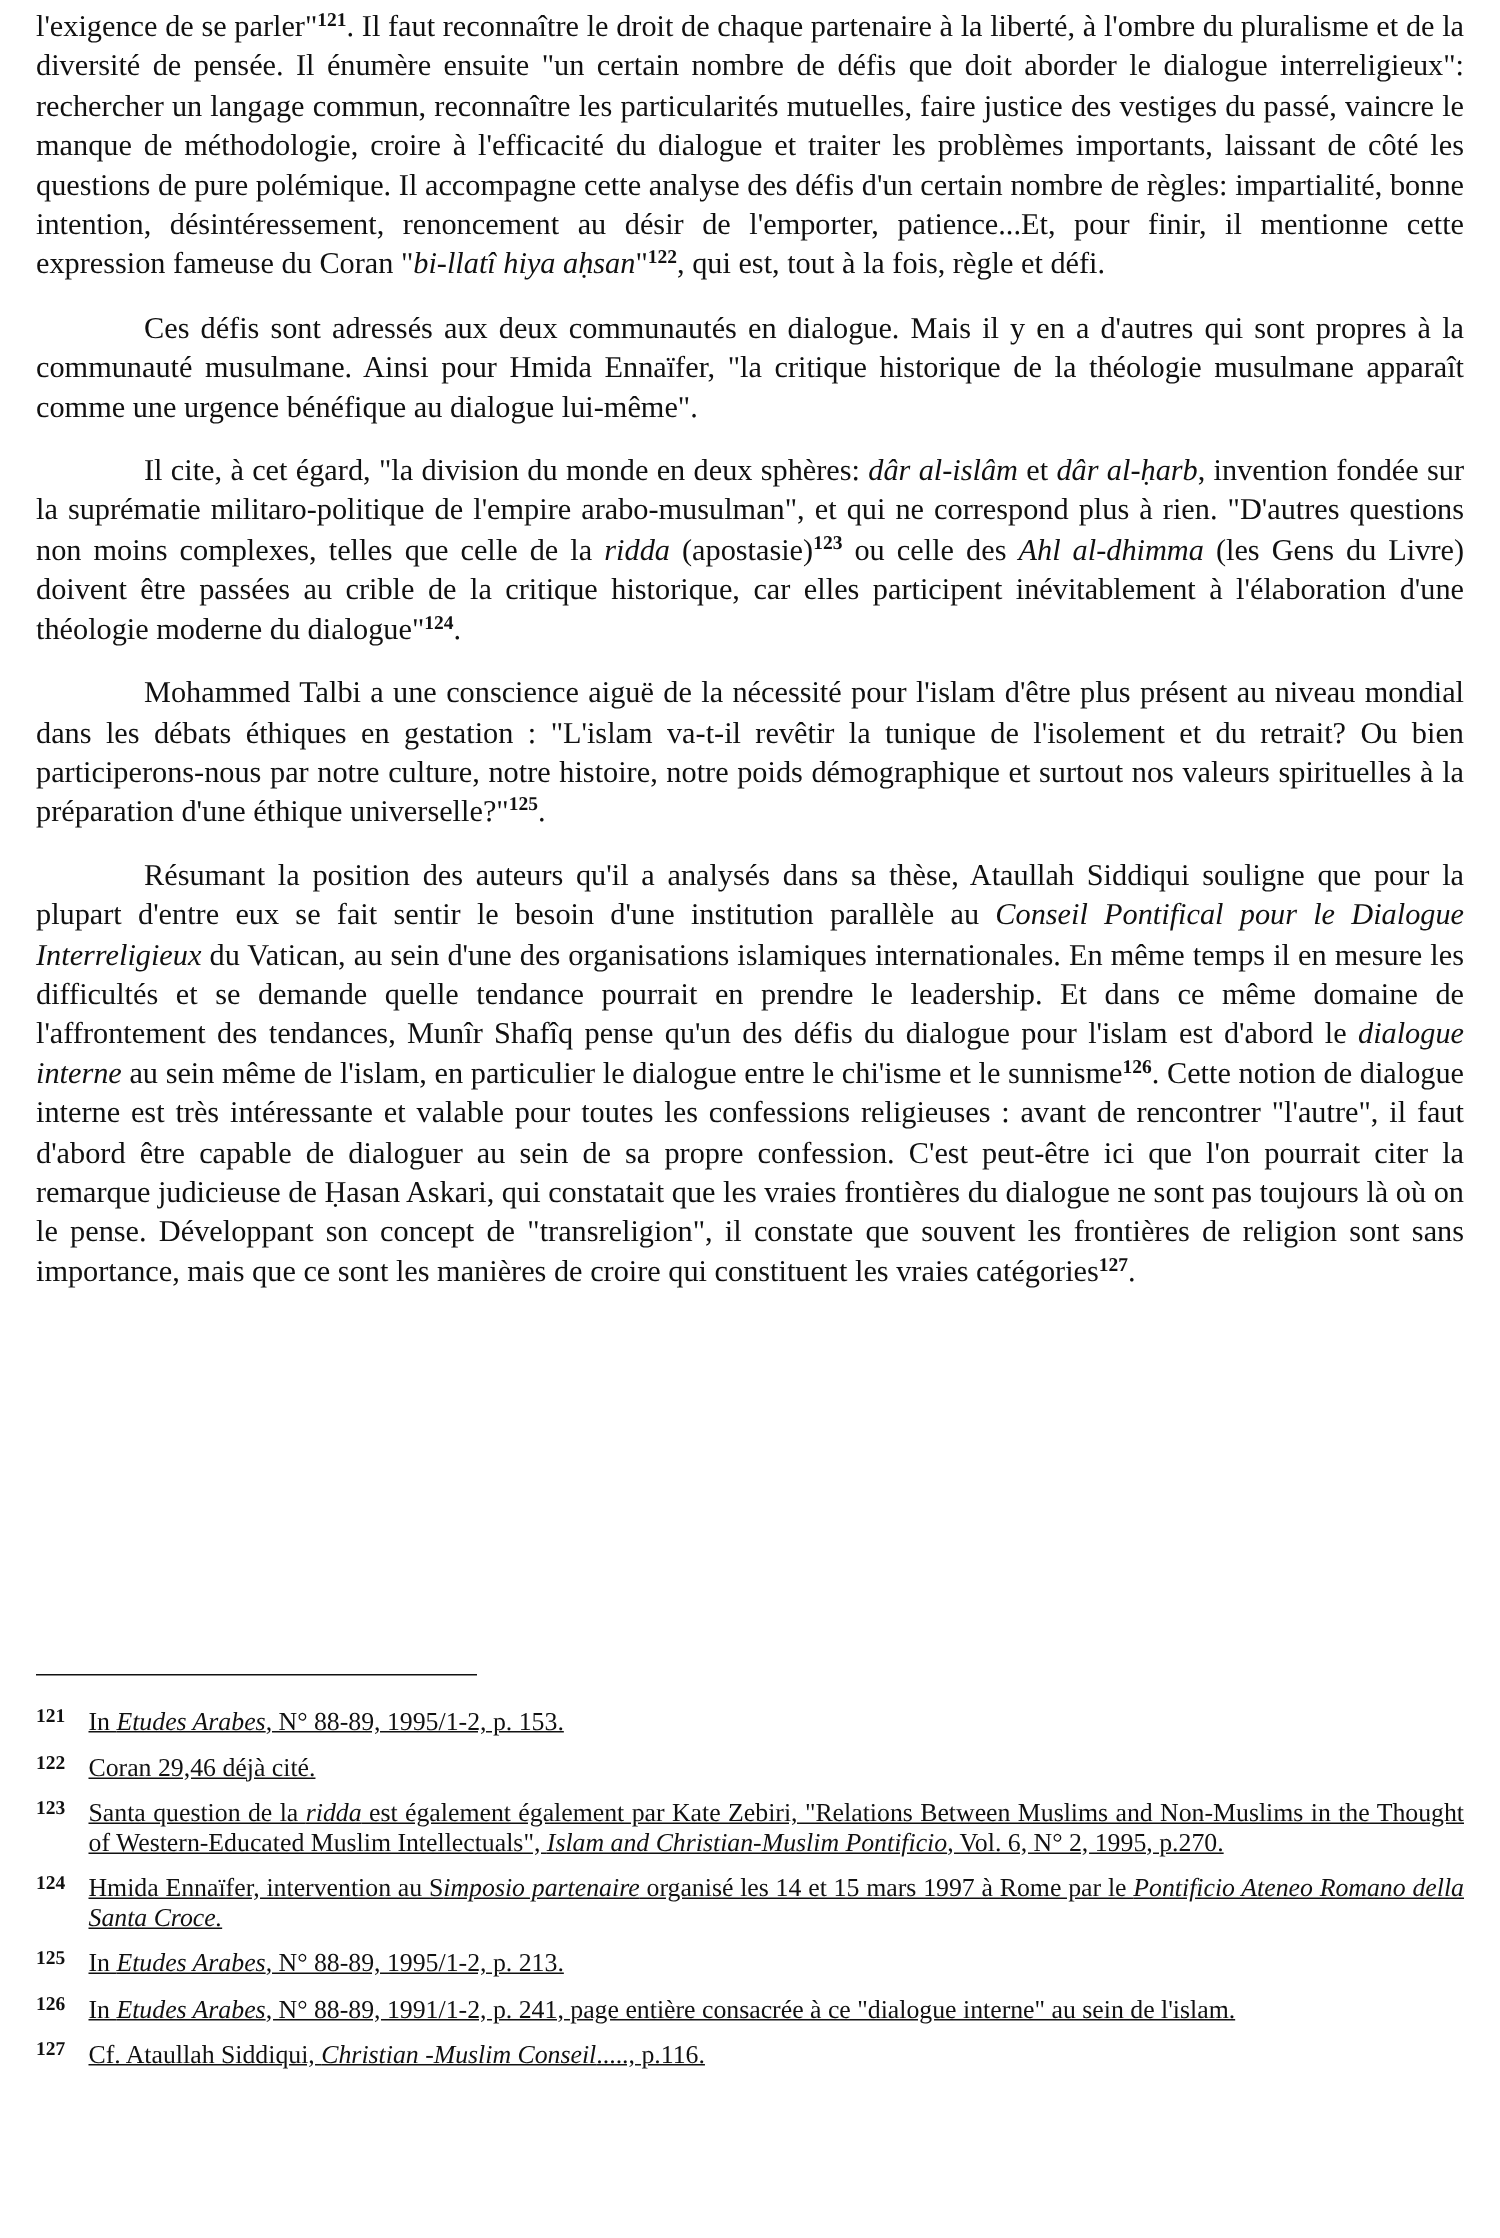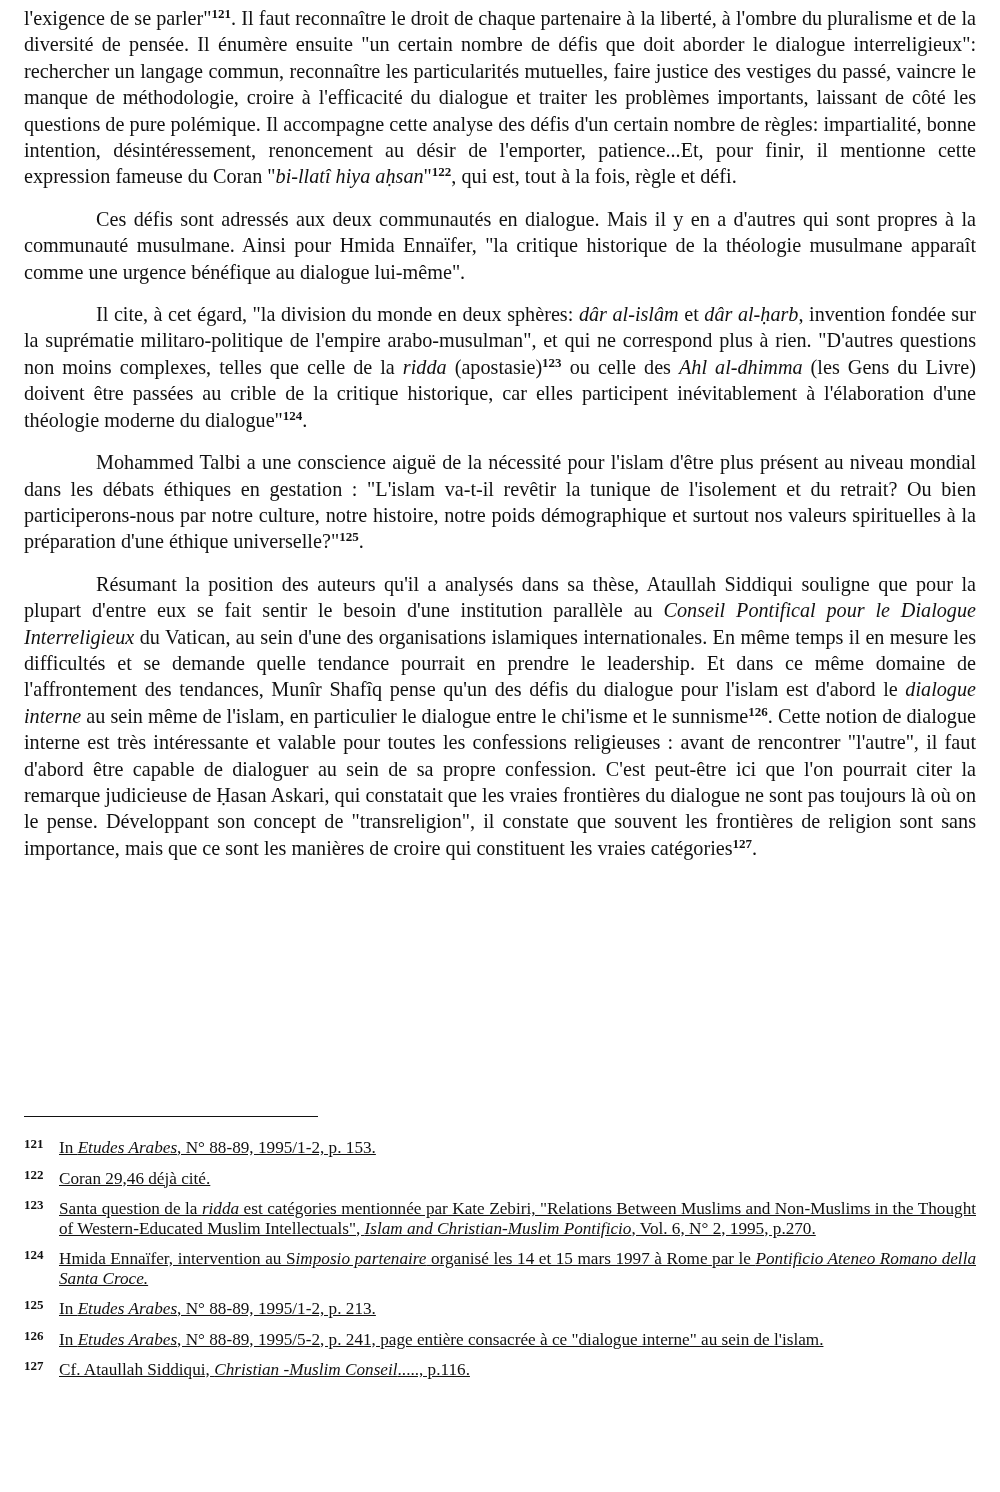--- a/index.html
+++ b/index.html
@@ -45,33 +45,33 @@
   <div class="fn">
     <span class="fn-num">121</span>
     <span class="fn-text"><span>In </span><em>Etudes Arabes</em><span>, N° 88-89, 1995/1-2, p. 153.</span></span>
   </div>
   <div class="fn">
     <span class="fn-num">122</span>
     <span class="fn-text"><span>Coran 29,46 déjà cité.</span></span>
   </div>
   <div class="fn">
     <span class="fn-num">123</span>
-    <span class="fn-text"><span>Santa question de la </span><em>ridda</em><span> est catégories mentionnée par Kate Zebiri, "Relations Between Muslims and Non-Muslims in the Thought of Western-Educated Muslim Intellectuals", </span><em>Islam and Christian-Muslim Pontificio</em><span>, Vol. 6, N° 2, 1995, p.270.</span></span>
+    <span class="fn-text"><span>Santa question de la </span><em>ridda</em><span> est également également par Kate Zebiri, "Relations Between Muslims and Non-Muslims in the Thought of Western-Educated Muslim Intellectuals", </span><em>Islam and Christian-Muslim Pontificio</em><span>, Vol. 6, N° 2, 1995, p.270.</span></span>
   </div>
   <div class="fn">
     <span class="fn-num">124</span>
     <span class="fn-text"><span>Hmida Ennaïfer, intervention au S</span><em>imposio partenaire</em><span> organisé les 14 et 15 mars 1997  à Rome par le </span><em>Pontificio Ateneo Romano della Santa Croce.</em></span>
   </div>
   <div class="fn">
     <span class="fn-num">125</span>
     <span class="fn-text"><span>In </span><em>Etudes Arabes</em><span>, N° 88-89, 1995/1-2, p. 213.</span></span>
   </div>
   <div class="fn">
     <span class="fn-num">126</span>
-    <span class="fn-text"><span>In </span><em>Etudes Arabes</em><span>, N° 88-89, 1995/5-2, p. 241, page entière consacrée à ce "dialogue interne" au sein de l'islam.</span></span>
+    <span class="fn-text"><span>In </span><em>Etudes Arabes</em><span>, N° 88-89, 1991/1-2, p. 241, page entière consacrée à ce "dialogue interne" au sein de l'islam.</span></span>
   </div>
   <div class="fn">
     <span class="fn-num">127</span>
     <span class="fn-text"><span>Cf. Ataullah Siddiqui, </span><em>Christian -Muslim Conseil</em><span>....., p.116.</span></span>
   </div>
 </div>
 
 <div class="footer">
   <span class="page-num">20</span>
   <span>Se Comprendre N° 00/08</span>

